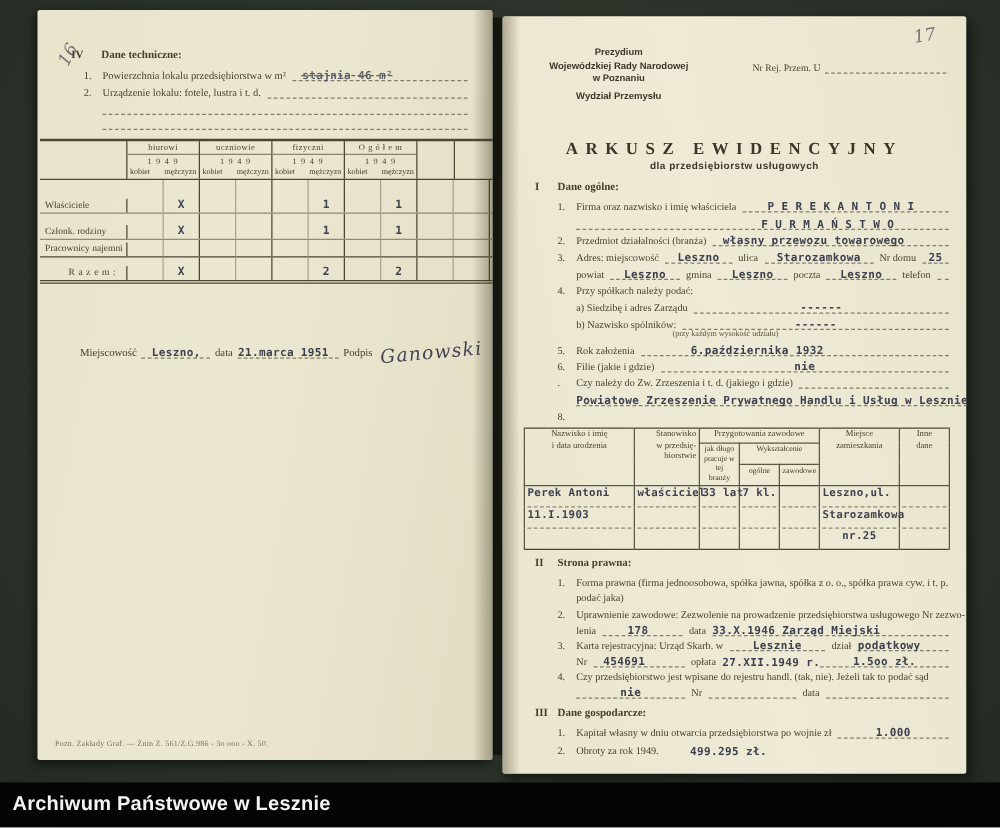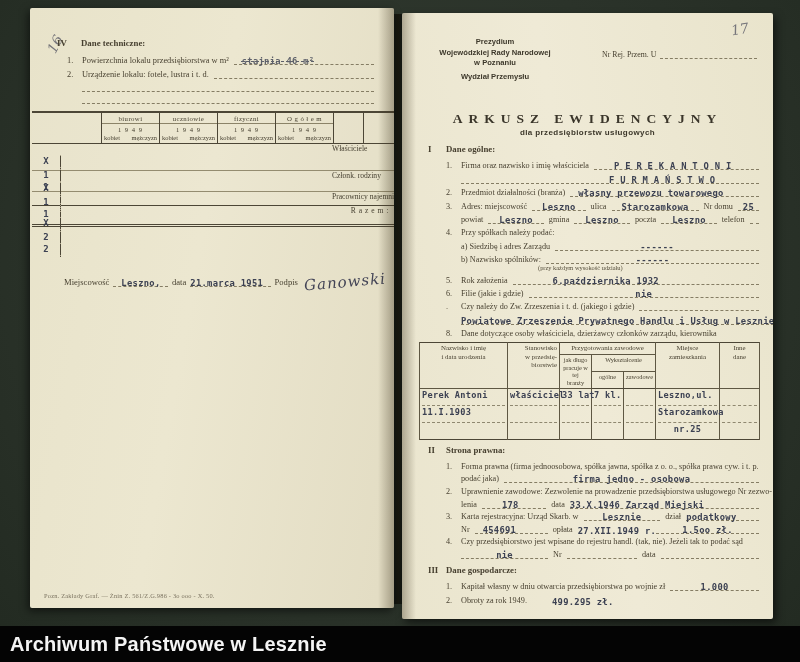--- a/index.html
+++ b/index.html
@@ -51,21 +51,21 @@
   .staff { position:absolute; left:2px; top:103px; width:366px; font-size:7.4px;
     border-top:2px solid #4c4636; border-bottom:3px double #4c4636; background:rgba(255,255,255,.03); }
   .st-head { display:flex; border-bottom:1.4px solid #4c4636; }
   .st-lblcol { width:70px; flex:0 0 auto; border-right:1.4px solid #4c4636; }
   .st-group { width:58px; flex:0 0 auto; border-right:1.2px solid #4c4636; text-align:center; }
   .g-name { border-bottom:.8px solid #8b8368; padding:2px 1px 1px; font-size:6.8px; letter-spacing:.4px; }
   .g-year { padding-top:2px; font-size:6.6px; letter-spacing:1px; }
   .g-sub { display:flex; justify-content:space-between; padding:1px 2px 2px; font-size:6.4px; }
   .st-x { width:30px; flex:0 0 auto; border-right:1.2px solid #4c4636; }
   .st-x:last-child { border-right:none; }
-  .st-row { display:flex; align-items:flex-end;flex-direction:column; }
+  .st-row { display:flex; align-items:flex-end; }
   .st-row + .st-row { border-top:.9px solid #948c70; }
   .st-row.razem { border-top:1.4px solid #4c4636; }
   .st-row .st-lblcol { padding:0 2px 2px 4px; font-size:7.6px; }
   .st-row.razem .st-lblcol { text-align:right; padding-right:8px; letter-spacing:.5px; }
   .st-c { width:29px; flex:0 0 auto; border-right:.9px solid #aaa289; text-align:center;
     align-self:stretch; display:flex; align-items:flex-end; justify-content:center; }
   .st-c.g { border-right:1.2px solid #4c4636; }
   .st-c .typed { margin-bottom:1px; font-size:9px; }
   .r-h26 { height:26px; } .r-h21 { height:21px; } .r-h14 { height:14px; } .r-h19 { height:19px; }
 
@@ -119,21 +119,21 @@
     border-bottom:1px dashed #8f8870; }
   .ptab tr.pdata:last-child td::after { border-bottom:none; }
   .ptab tr.phead-top td { border-top:none; }
   .ptab .typed { font-size:8.6px; }
   .ptab .tctr { text-align:center; }
 
   
   .bar { position:absolute; left:0; right:0; bottom:0; height:36px; background:#040404;
     display:flex; align-items:center; }
   .bar .bar-label { font-family:"Liberation Sans", sans-serif; font-weight:700;
-    font-size:20px; color:#f4f4f4; padding-left:10px; letter-spacing:.2px; }
+    font-size:16px; color:#f4f4f4; padding-left:10px; letter-spacing:.2px; }
 </style>
 </head>
 <body>
 
 <div class="stage">
   <div class="spread">
 
     <div class="page left">
       <div class="pencil mark-left">16</div>
 
@@ -470,21 +470,20 @@
         </div>
         <div class="item">
           <span class="inum"></span>
           <span class="fill">
               <span class="typed">Powiatowe Zrzeszenie Prywatnego Handlu i Usług w Lesznie</span>
             </span>
         </div>
 
         <div class="item">
           <span class="inum">8.</span>
-          <span class="ilbl">Dane dotyczące osoby właściciela, dzierżawcy członków zarządu, kierownika</span>
         </div>
 
         <table class="ptab">
           <tbody>
               <tr class="phead-top">
             <td class="c1 pth" rowspan="3">
               <div>Nazwisko i imię</div>
               <div>i data urodzenia</div>
             </td>
             <td class="c2 pth" rowspan="3">
@@ -549,23 +548,20 @@
             <span class="roman">II</span>
             <span>Strona prawna:</span>
           </div>
           <div class="item">
             <span class="inum">1.</span>
             <span class="ilbl">Forma prawna (firma jednoosobowa, spółka jawna, spółka z o. o., spółka prawa cyw. i t. p.</span>
           </div>
           <div class="item">
             <span class="inum"></span>
             <span class="ilbl">podać jaka)</span>
-            <span class="fill ctr">
-                <span class="typed">firma jedno - osobowa</span>
-              </span>
           </div>
           <div class="item">
             <span class="inum">2.</span>
             <span class="ilbl">Uprawnienie zawodowe: Zezwolenie na prowadzenie przedsiębiorstwa usługowego Nr zezwo-</span>
           </div>
           <div class="item">
             <span class="inum"></span>
             <span class="ilbl">lenia</span>
             <span class="fill f1">
                 <span class="typed ml20">178</span>

